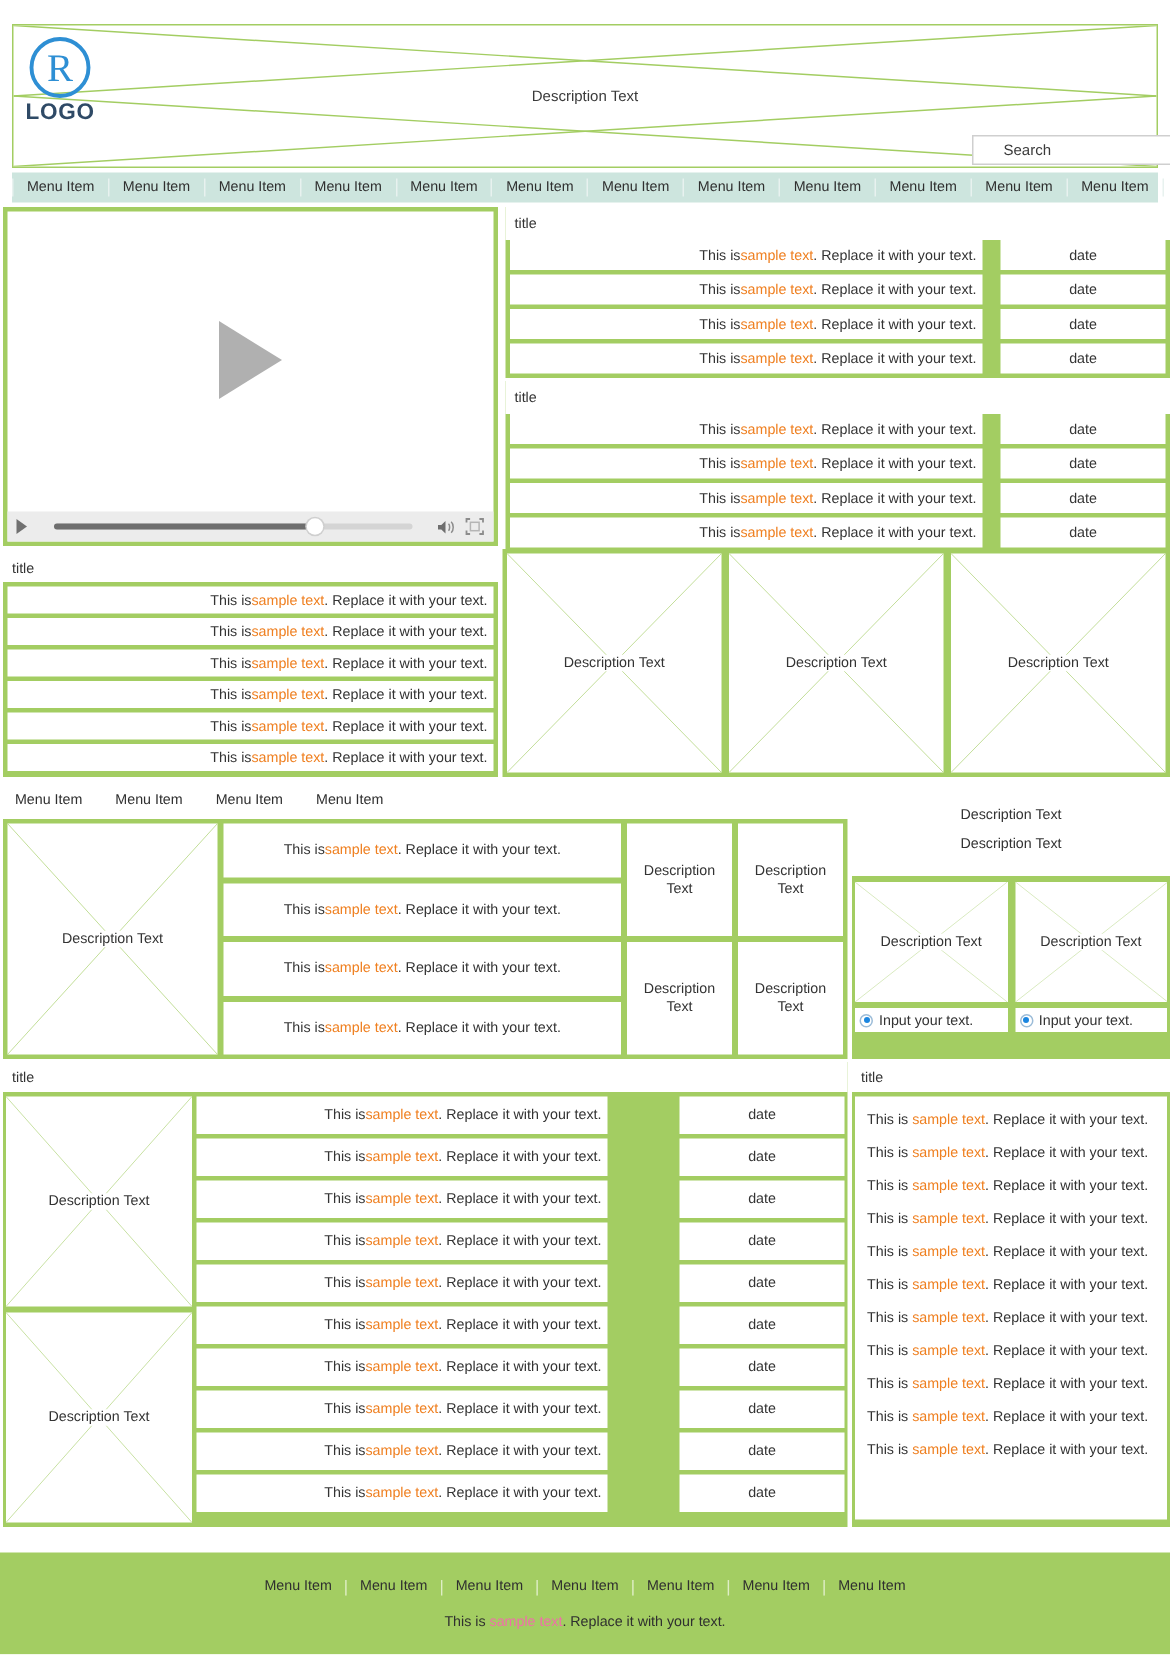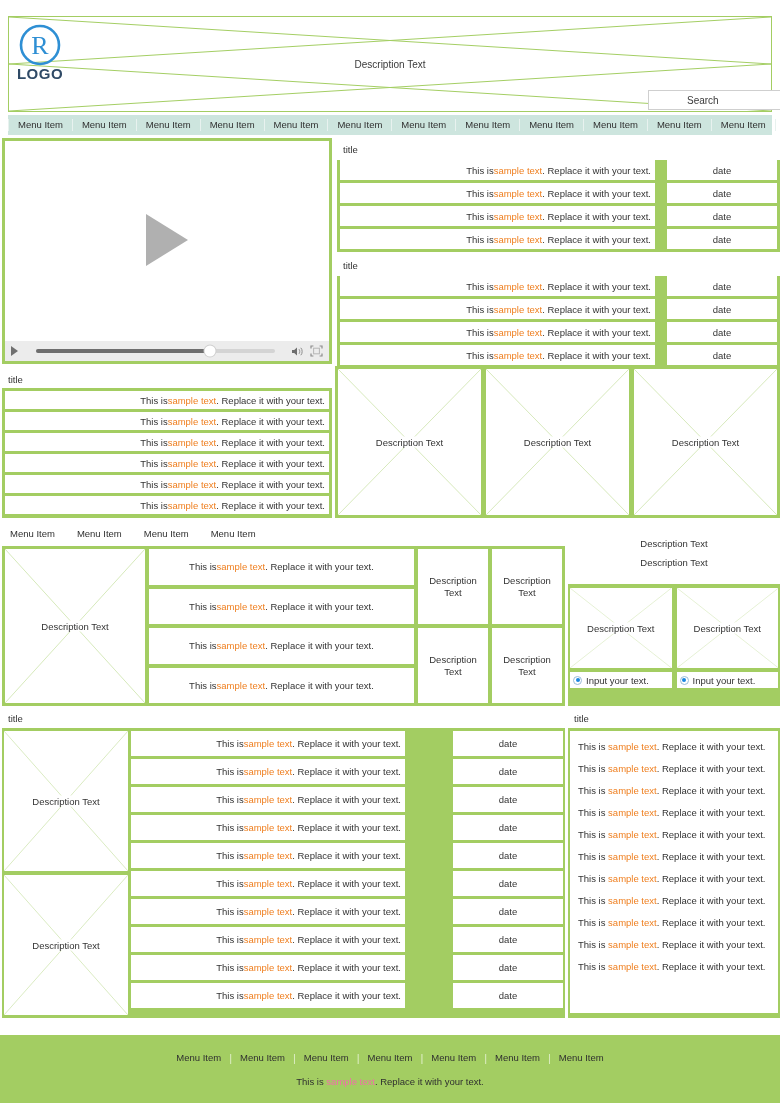--- a/index.html
+++ b/index.html
@@ -37,21 +37,21 @@
   .header-desc span { background: #fff; padding: 0 3px; }
   .search-box {
     position: absolute; left: 648px; top: 90px;
     width: 240px; height: 20px;
     border: 1px solid #cfcfcf;
     background: #fff;
     z-index: 4;
     font-size: 10px; color: #3a3a3a;
     display: flex; align-items: center;
   }
-  .search-box .lbl { margin-left: 38px; }
+  .search-box .lbl { margin-left: 20px; }
   
   .nav {
     position: absolute; left: 8px; top: 115px;
     width: 764px; height: 20px;
     background: #cde5de;
     display: flex; align-items: center;
   }
   .nav-item {
     font-size: 9.5px; color: #2f2f2f;
     padding: 0 9px;

